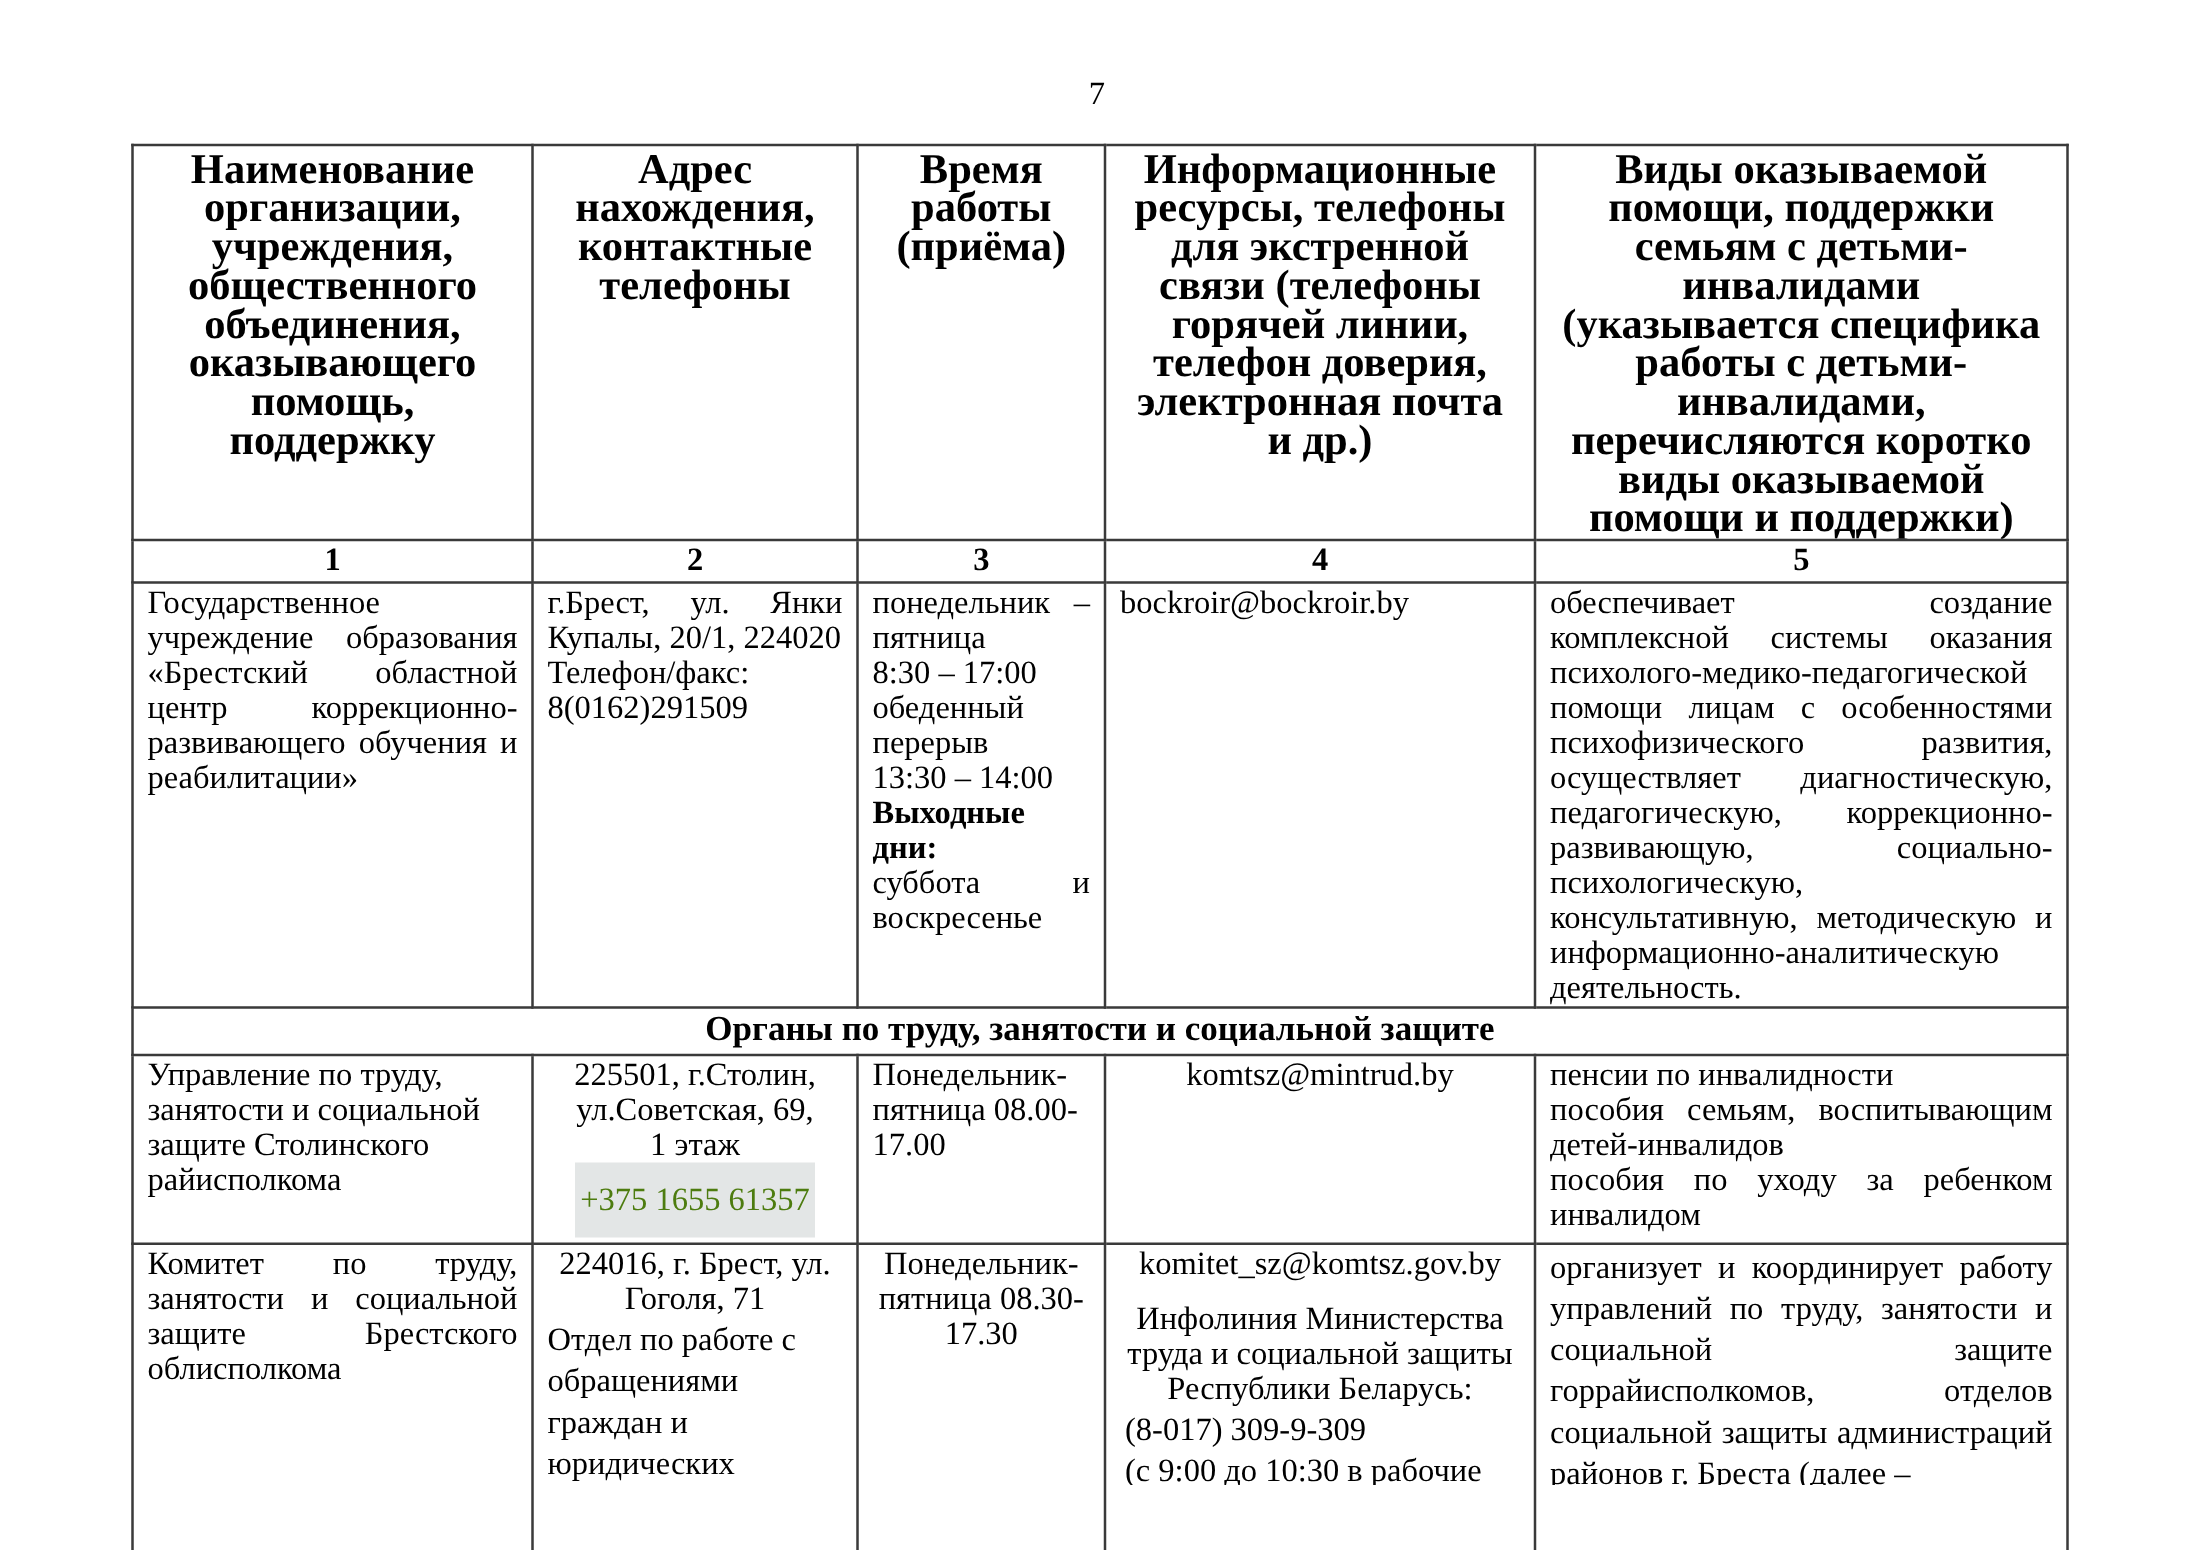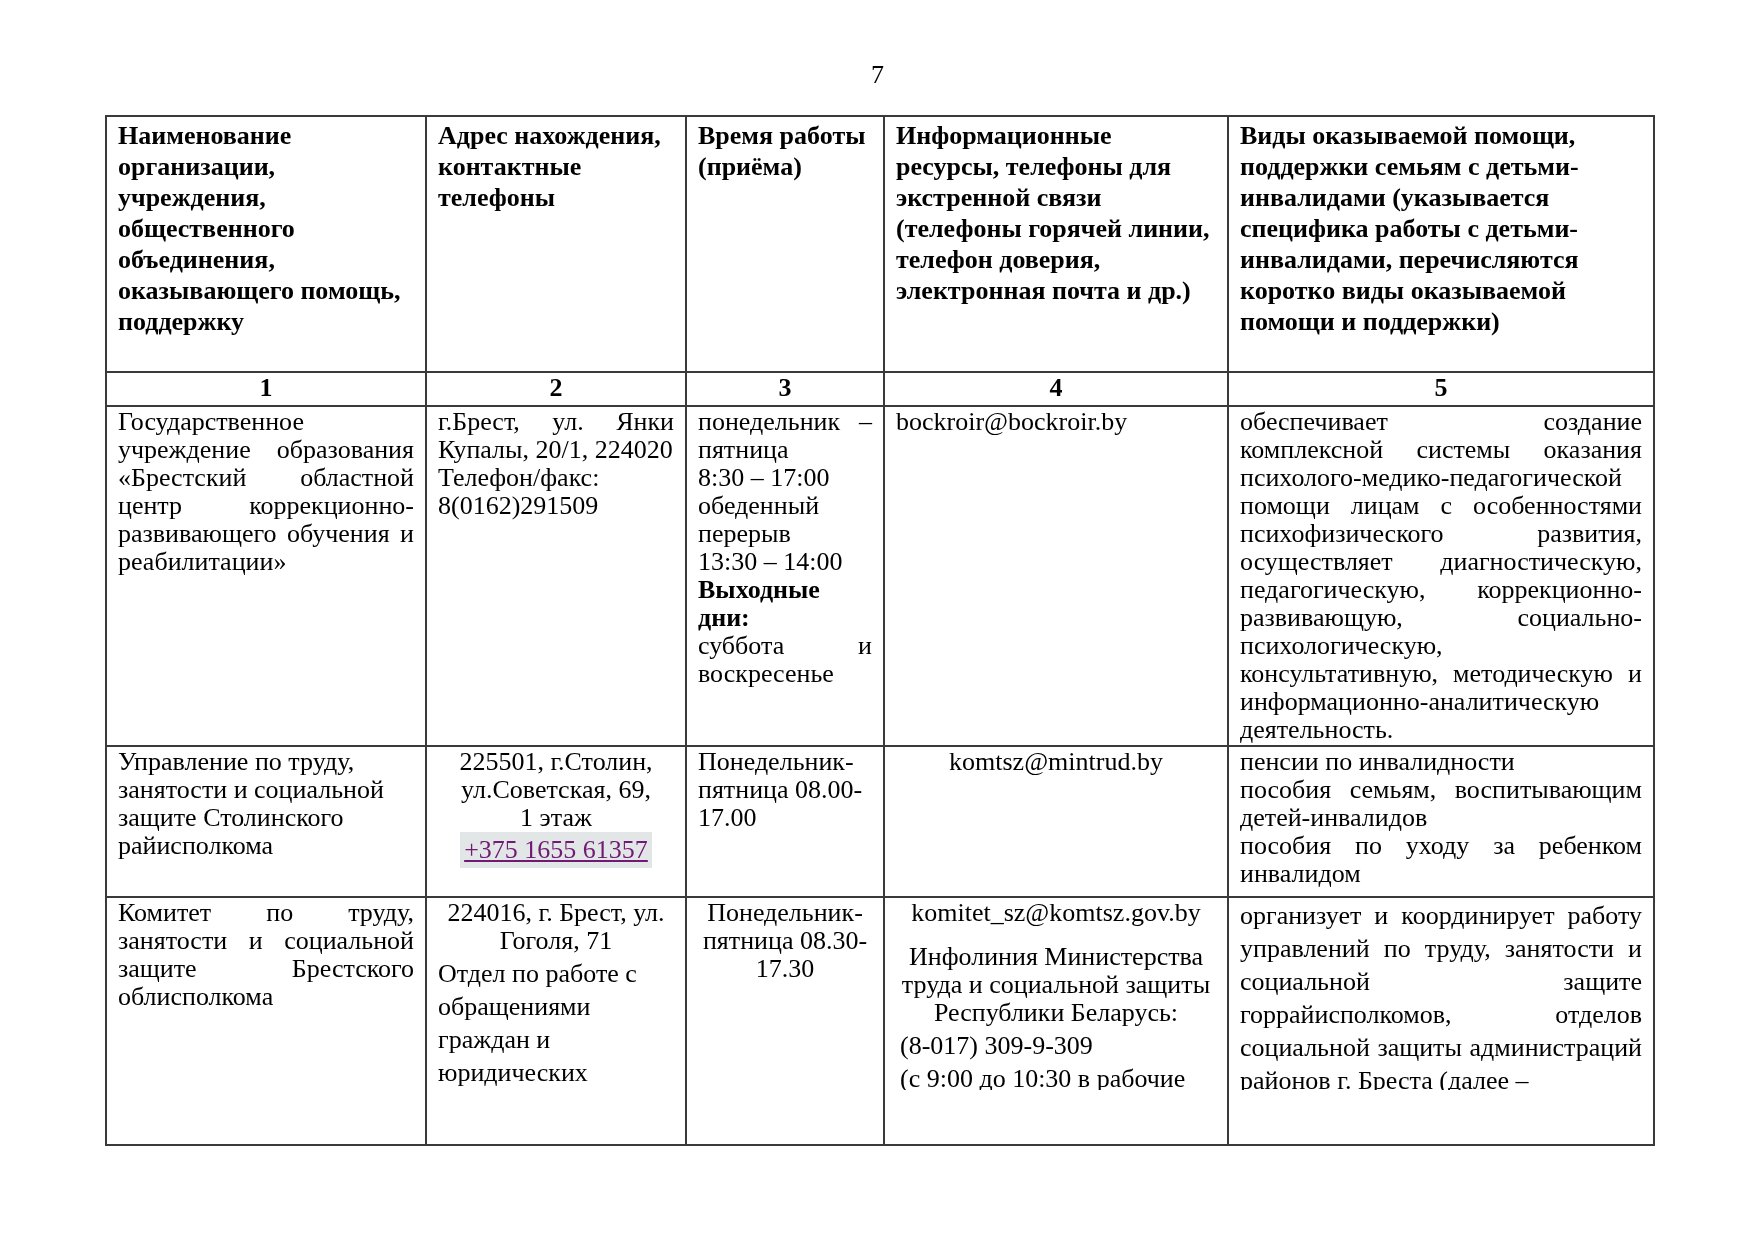--- a/index.html
+++ b/index.html
@@ -4,39 +4,39 @@
 <style>
   html,body{margin:0;padding:0;background:#fff;}
   .page{position:relative;width:1755px;height:1240px;background:#ffffff;
         font-family:"Liberation Serif", serif;color:#000;overflow:hidden;}
   .page-number{position:absolute;top:60px;left:0;width:100%;
         text-align:center;font-size:26px;line-height:30px;}
   table.doc{position:absolute;left:105px;top:115px;width:1548px;
         border-collapse:collapse;table-layout:fixed;}
   table.doc th, table.doc td{border:2px solid #3a3a3a;vertical-align:top;
         padding:1px 11px;font-size:26px;line-height:28px;overflow:hidden;}
-  tr.header-row th{height:250px;font-weight:bold;text-align:left;
-        font-size:26px;line-height:31px;padding-top:3px;}
+  tr.header-row th{height:250px;font-weight:bold;text-align:center;
+        font-size:34px;line-height:31px;padding-top:3px;}
   tr.numbers-row td{height:30px;font-weight:bold;text-align:center;
         font-size:26px;line-height:27px;padding:1px;}
   tr.row-1{height:276px;}
   tr.section-row td{height:36px;font-weight:bold;text-align:center;
         font-size:28px;line-height:34px;padding:0;}
   tr.row-2{height:151px;}
   tr.row-3{height:248px;}
   .pre{white-space:pre-line;}
   .justify{text-align:justify;}
   .center{text-align:center;}
   .bold{font-weight:bold;}
   .spaced{line-height:33px;}
   .clip{height:191px;overflow:hidden;}
   .gap16{margin-top:16px;}
   .gap2{margin-top:2px;}
   .indent4{padding-left:4px;font-family:Liberation Serif, serif;}
-  .phone-link{color:#701a75;background:#e3e6e6;display:inline-block;padding:4px 4px;text-decoration:underline;}
+  .phone-link{color:#4d7c0f;background:#e3e6e6;display:inline-block;padding:16px 4px;}
 </style>
 </head>
 <body>
 
 <div class="page">
   <div class="page-number">7</div>
 
   <table class="doc">
     <colgroup>
       <col style="width:320px">
@@ -80,20 +80,23 @@
           <div class="justify">суббота и воскресенье</div>
         </td>
         <td>
           <div>bockroir@bockroir.by</div>
         </td>
         <td>
           <div class="justify">обеспечивает создание комплексной системы оказания психолого-медико-педагогической помощи лицам с особенностями психофизического развития, осуществляет диагностическую, педагогическую, коррекционно-развивающую, социально-психологическую, консультативную, методическую и информационно-аналитическую деятельность.</div>
         </td>
       </tr>
 
+      <tr class="section-row">
+        <td colspan="5">Органы по труду, занятости и социальной защите</td>
+      </tr>
 
       <tr class="row-2">
         <td>
           <div>Управление по труду, занятости и социальной защите Столинского райисполкома</div>
         </td>
         <td>
           <div class="center pre">225501, г.Столин,
 ул.Советская, 69,
 1 этаж</div>
           <div class="center">

